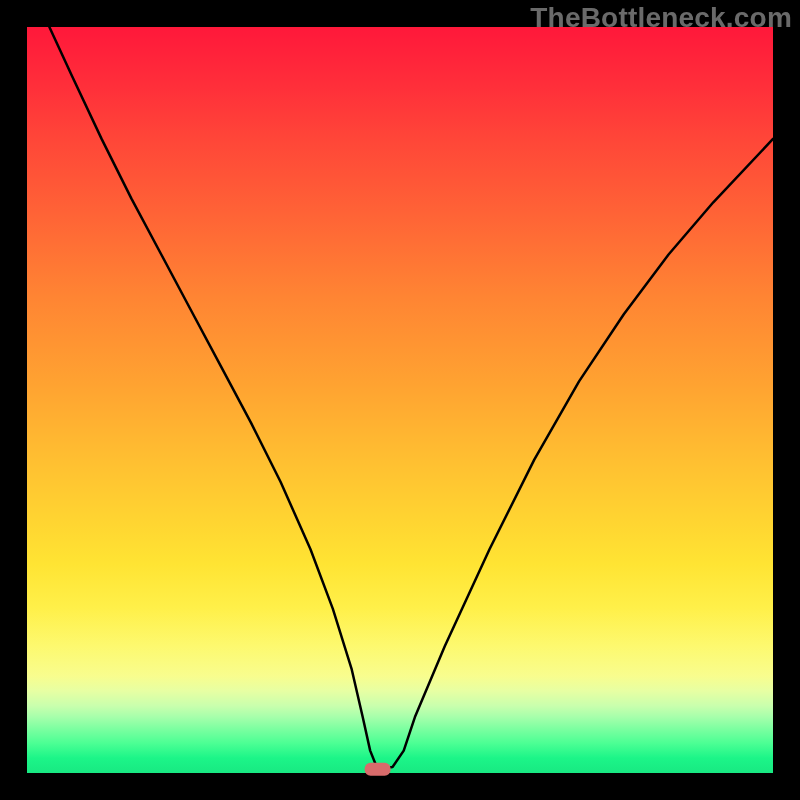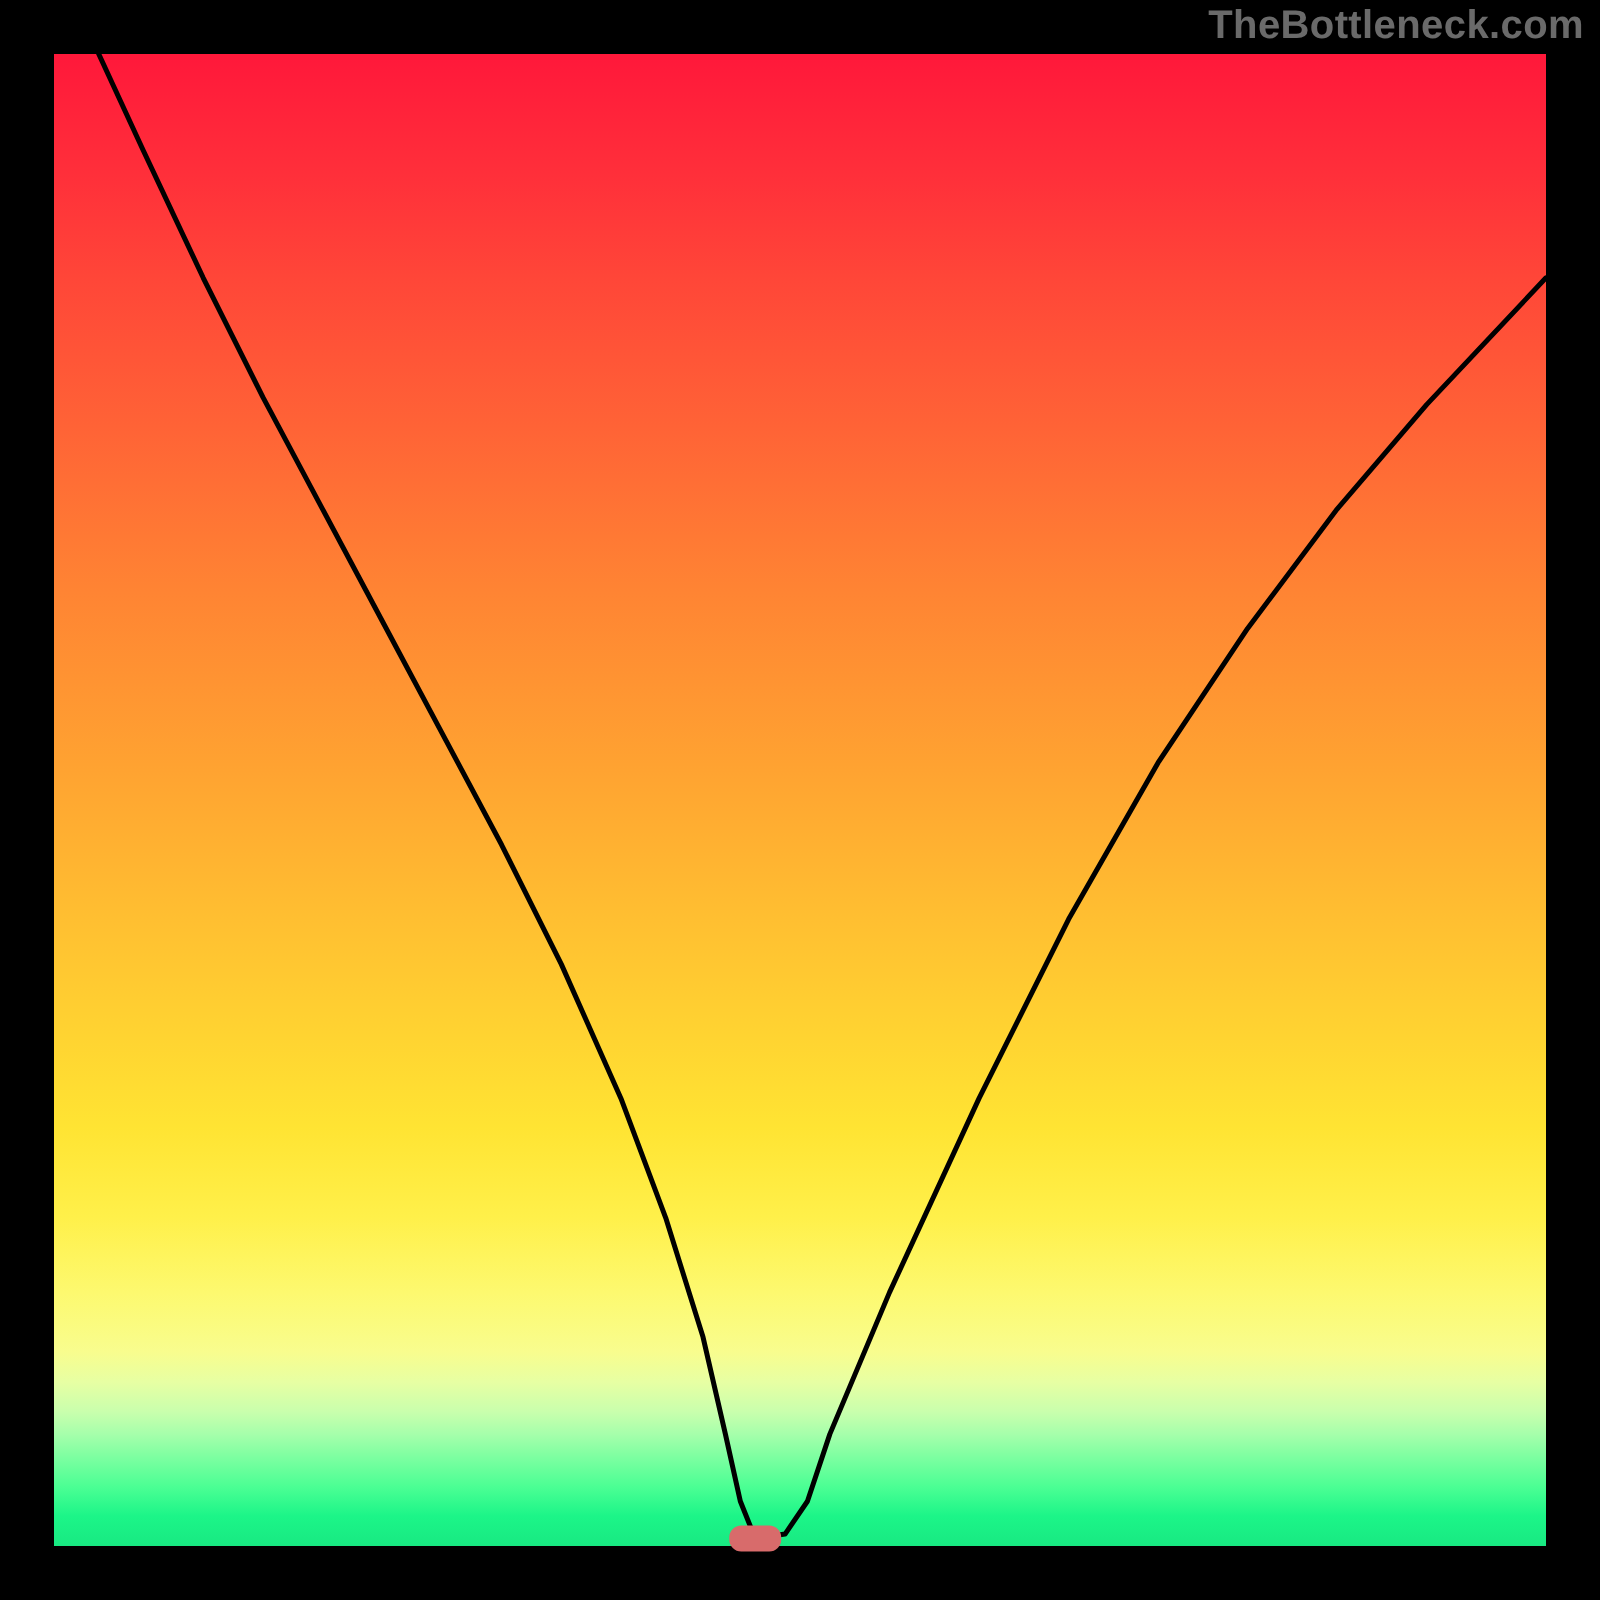--- a/index.html
+++ b/index.html
@@ -15,21 +15,21 @@
     position: relative;
     width: 800px;
     height: 800px;
     background: #000;
   }
   .watermark {
     position: absolute;
     top: 2px;
     right: 8px;
     color: #6a6a6a;
-    font-size: 20px;
+    font-size: 28px;
     font-weight: 600;
     letter-spacing: 0.2px;
     z-index: 10;
   }
   .plot-area {
     position: absolute;
     left: 27px;
     top: 27px;
     width: 746px;
     height: 746px;

